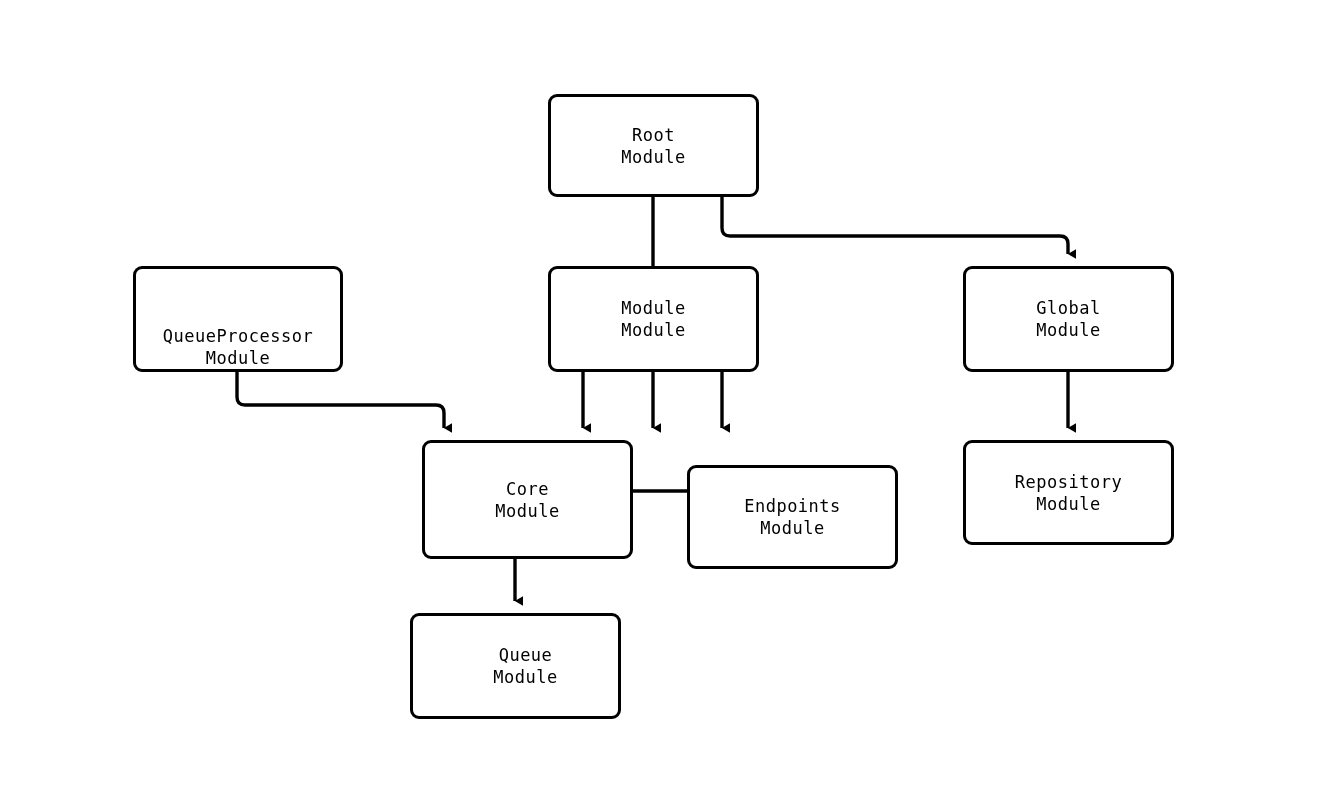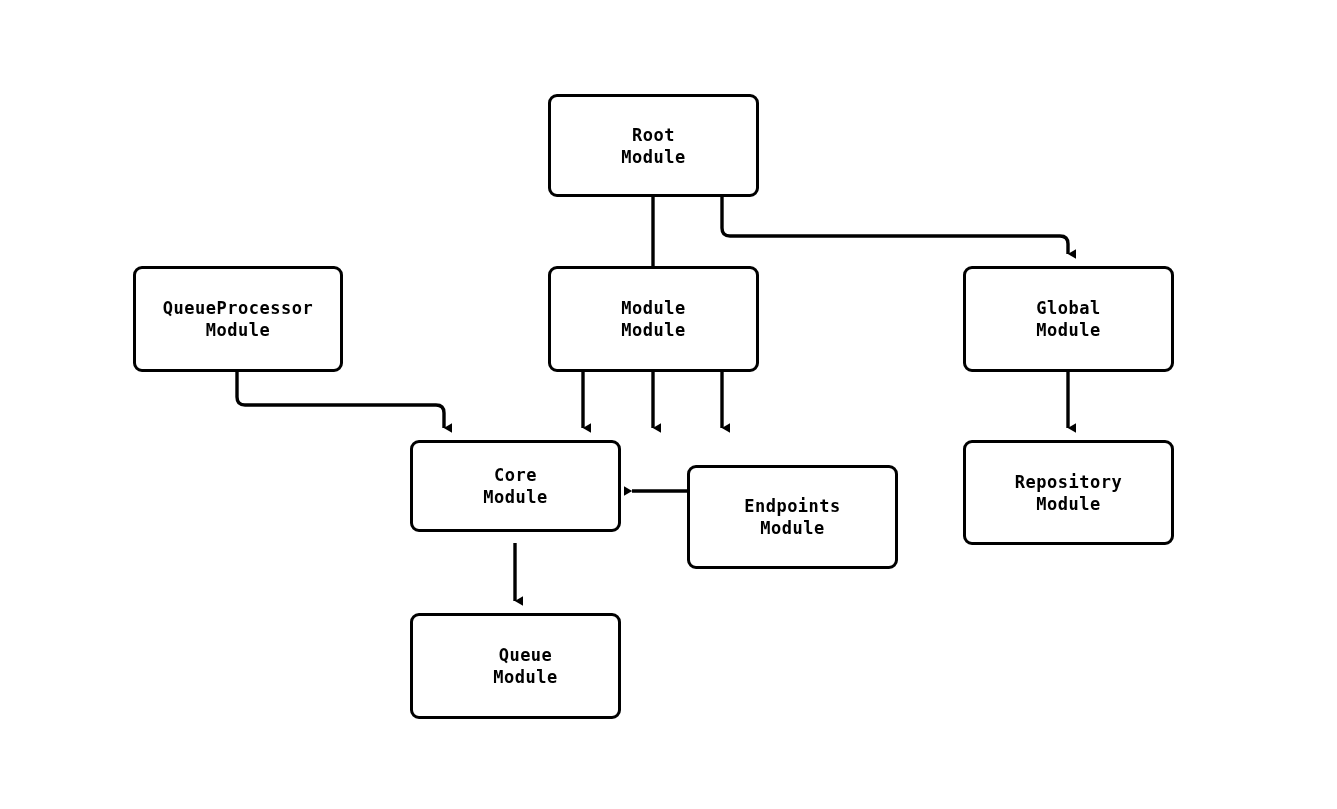--- a/index.html
+++ b/index.html
@@ -42,21 +42,20 @@
     justify-content: center;
     text-align: center;
     color: #000000;
     font-size: 17px;
     line-height: 22px;
     letter-spacing: 0.5px;
   }
   .node .node-line {
     display: block;
     white-space: pre;
-    font-weight: bold;
   }
 </style>
 </head>
 <body>
 
 <div id="diagram-canvas">
 
   <svg class="edge-layer" viewBox="0 0 1337 809" width="1337" height="809" xmlns="http://www.w3.org/2000/svg">
     <defs>
       <marker id="arrow-down" markerWidth="10" markerHeight="9" refX="5" refY="8.4" orient="auto" markerUnits="userSpaceOnUse">
@@ -82,36 +81,36 @@
     <path d="M 1068 372 L 1068 428" fill="none" stroke="#000000" stroke-width="3.4" marker-end="url(#arrow-down)"></path>
 
     <path d="M 515 543 L 515 601" fill="none" stroke="#000000" stroke-width="3.4" marker-end="url(#arrow-down)"></path>
   </svg>
 
   <div class="node" style="left:548px; top:94px; width:211px; height:103px;">
     <span class="node-line">Root</span>
     <span class="node-line">Module</span>
   </div>
 
-  <div class="node" style="left:133px; top:266px; width:210px; height:106px;">
+  <div class="node" style="left:133px; top:266px; width:210px; height:106px;justify-content:flex-end;">
     <span class="node-line">QueueProcessor</span>
     <span class="node-line">Module</span>
   </div>
 
   <div class="node" style="left:548px; top:266px; width:211px; height:106px;">
     <span class="node-line">Module</span>
     <span class="node-line">Module</span>
   </div>
 
   <div class="node" style="left:963px; top:266px; width:211px; height:106px;">
     <span class="node-line">Global</span>
     <span class="node-line">Module</span>
   </div>
 
-  <div class="node" style="left:410px; top:440px; width:211px; height:92px;">
+  <div class="node" style="left:422px; top:440px; width:211px; height:119px;">
     <span class="node-line">Core</span>
     <span class="node-line">Module</span>
   </div>
 
   <div class="node" style="left:687px; top:440px; width:211px; height:104px;margin-top:25px;">
     <span class="node-line">Endpoints</span>
     <span class="node-line">Module</span>
   </div>
 
   <div class="node" style="left:963px; top:440px; width:211px; height:105px;">

